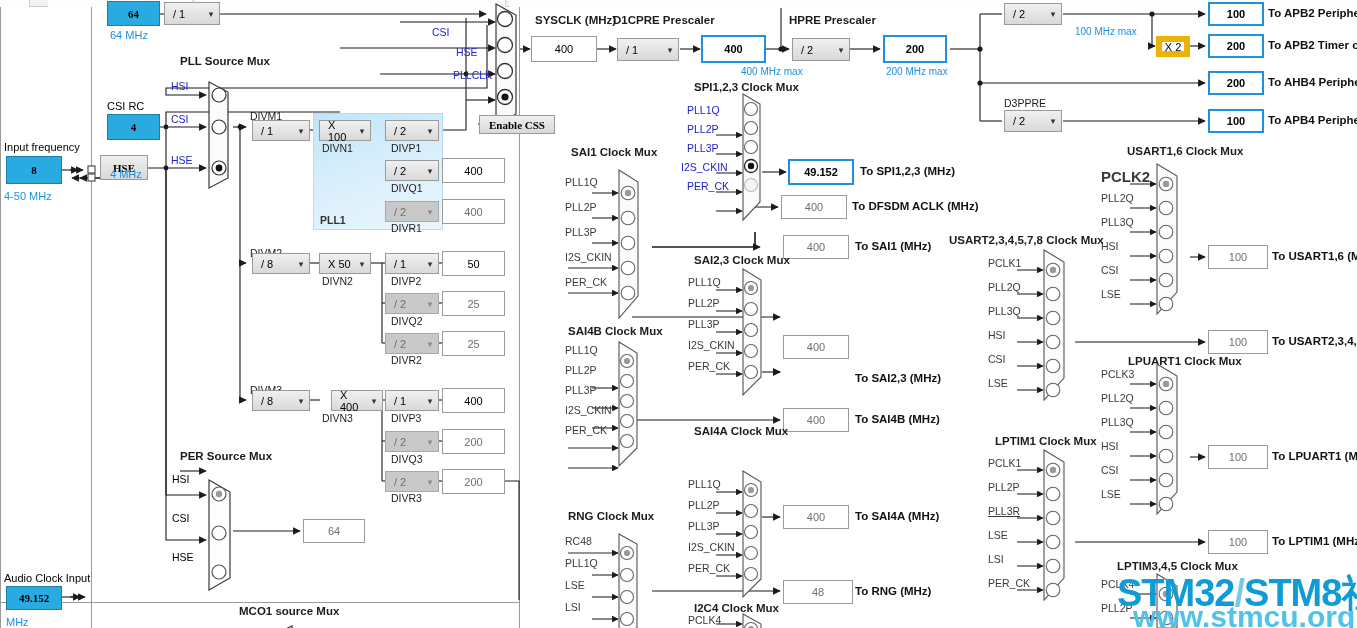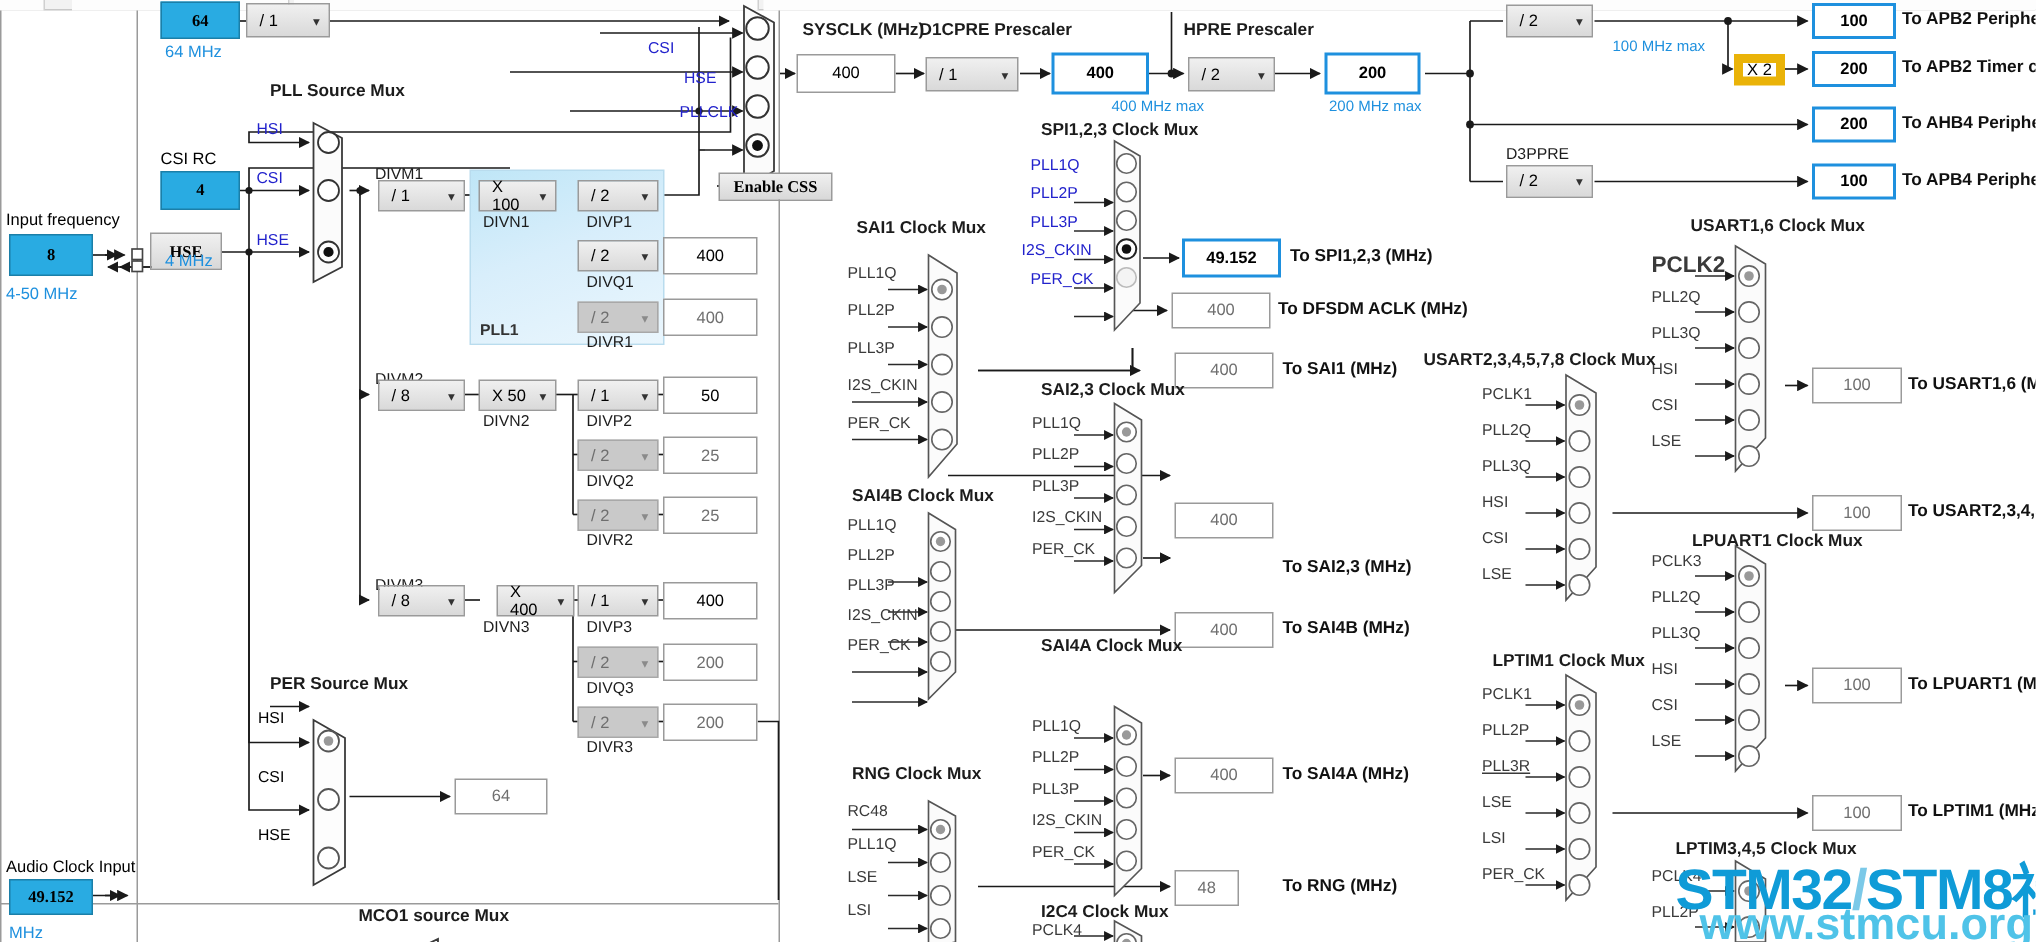--- a/index.html
+++ b/index.html
@@ -678,21 +678,21 @@
   <div class="mux" style="left:616px;top:532px;">
     <svg width="30" height="100" viewBox="0 0 30 100">
       <path d="M3,2 L21,12 L21,96 L3,100 Z" fill="#fbfbfb" stroke="#555" stroke-width="1.1"></path>
       <circle cx="11" cy="21" r="6.5" fill="#fff" stroke="#666" stroke-width="1.1"></circle>
       <circle cx="11" cy="21" r="3.1" fill="#999"></circle>
       <circle cx="11" cy="43" r="6.5" fill="#fff" stroke="#666" stroke-width="1.1"></circle>
       <circle cx="11" cy="65" r="6.5" fill="#fff" stroke="#666" stroke-width="1.1"></circle>
       <circle cx="11" cy="87" r="6.5" fill="#fff" stroke="#666" stroke-width="1.1"></circle>
     </svg>
   </div>
-  <div class="valbox dim" style="left:783px;top:580px;width:43px;height:24px;">48</div>
+  <div class="valbox dim" style="left:783px;top:580px;width:70px;height:24px;">48</div>
   <div class="tolbl" style="left:855px;top:585px;">To RNG (MHz)</div>
 
   <div class="muxtitle" style="left:694px;top:602px;">I2C4 Clock Mux</div>
   <div class="lbl grey" style="left:688px;top:614px;font-size:10.5px;">PCLK4</div>
   <div class="mux" style="left:740px;top:612px;">
     <svg width="30" height="20" viewBox="0 0 30 20">
       <path d="M3,2 L21,12 L21,20 L3,20 Z" fill="#fbfbfb" stroke="#555" stroke-width="1.1"></path>
       <circle cx="11" cy="17" r="6.5" fill="#fff" stroke="#666" stroke-width="1.1"></circle>
       <circle cx="11" cy="17" r="3.1" fill="#999"></circle>
     </svg>

